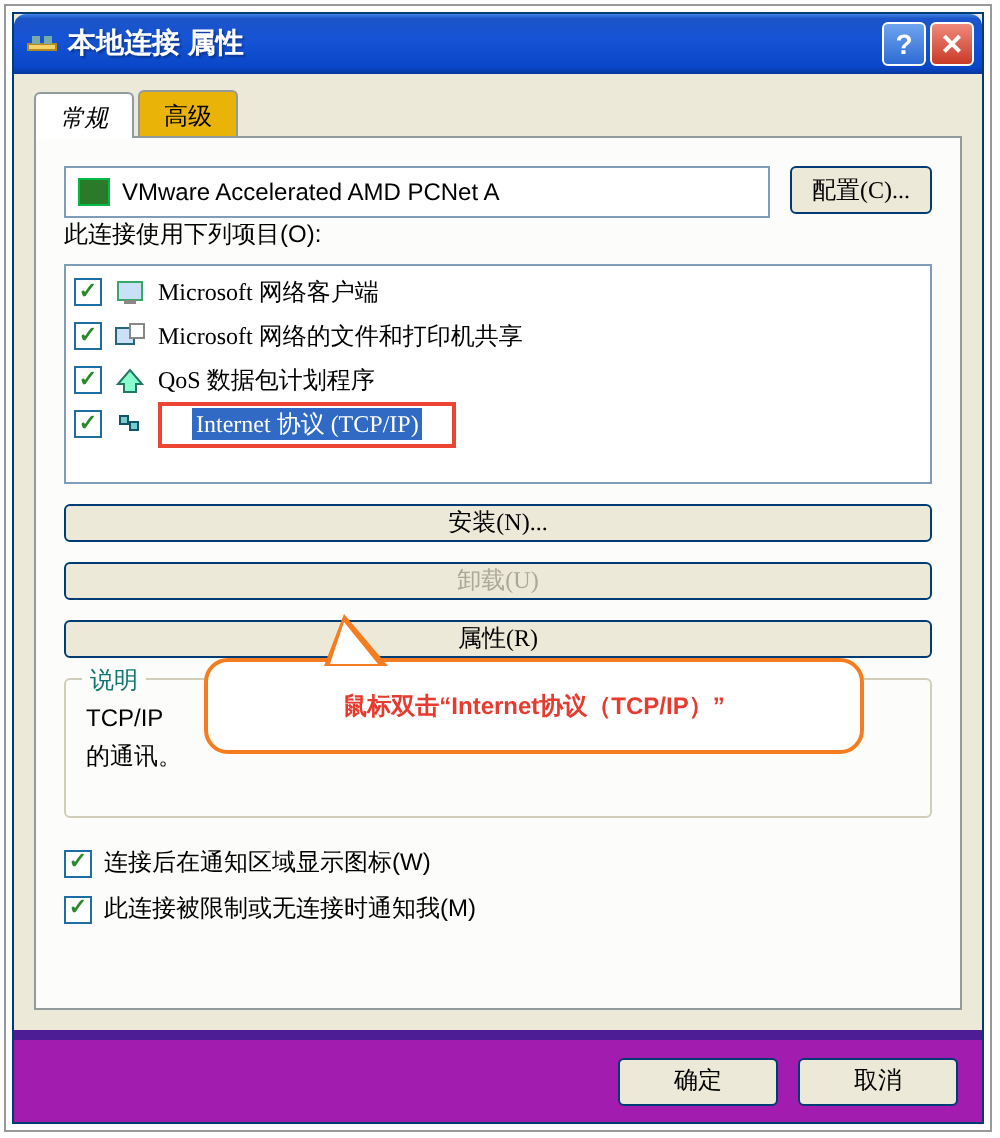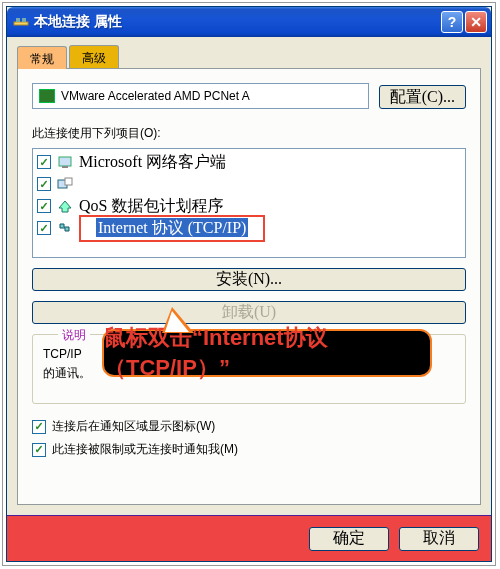--- a/index.html
+++ b/index.html
@@ -64,51 +64,51 @@
   .tabbar { display: flex; height: 23px; position: relative; z-index: 2; }
   .tab {
     border: 1px solid #919b9c;
     border-bottom: none;
     background: #eab308;
     padding: 4px 12px 0 12px;
     border-top-left-radius: 3px; border-top-right-radius: 3px;
     margin-right: 2px;
     font-size: 12px;
   }
-  .tab.active { background: #fdba74; position: relative; top: 1px; padding-bottom: 1px; }
+  .tab.active { background: #ffffff; position: relative; top: 1px; padding-bottom: 1px; font-style: italic; }
   .tabbody {
     flex: 1;
     border: 1px solid #919b9c;
     background: #fcfcfa;
     padding: 14px;
     position: relative;
     z-index: 1;
   }
   .label { margin-bottom: 6px; }
   .adapterbox {
-    display: flex; gap: 10px; align-items: flex-end; margin-bottom: 16px;
+    display: flex; gap: 10px; align-items: flex-start; 
   }
   .adapter {
     flex: 1;
     background: #fff;
     border: 1px solid #7f9db9;
     height: 26px;
     display: flex; align-items: center;
     padding: 0 6px;
     font-family: Tahoma, sans-serif;
   }
   .adapter .aicon { width: 16px; height: 14px; margin-right: 6px; background:#2a7a2a; border:1px solid #0b4; }
   .btn {
     background: #ece9d8;
     border: 1px solid #003c74;
     border-radius: 3px;
     height: 24px;
     padding: 0 10px;
     font-family: "SimSun", Tahoma;
-    font-size: 16px;
+    font-size: 12px;
     display: inline-flex;
     align-items: center;
     justify-content: center;
   }
   .listbox {
     background: #fff;
     border: 1px solid #7f9db9;
     height: 110px;
     overflow: hidden;
     padding: 2px 0;
@@ -122,70 +122,70 @@
   }
   .chk {
     width: 14px; height: 14px;
     border: 1px solid #1c6ea4;
     background: #fff;
     display: inline-flex; align-items: center; justify-content: center;
     font-size: 11px; color: #2a8a2a; font-weight: bold;
     line-height: 1;
   }
   .liicon { width:16px; height:16px; display:inline-block; }
-  .litext { font-family: "SimSun", Tahoma; font-size: 16px; }
+  .litext { font-family: "SimSun", Tahoma; font-size: 12px; }
   .listitem.selected .litext {
     background: #fff;
     border: 2px solid #e43; padding: 1px 15px; color: #000;
   }
   .listitem.selected .litext-inner { background:#316ac5; color:#fff; padding:1px 2px;}
   .btnrow {
     display: flex; gap: 10px; justify-content: space-between; margin-bottom: 10px; flex-direction: column;
   }
   .btnrow .btn { flex: 1; }
   .btn.disabled { color: #aca899; align-items: flex-end; }
   .groupbox {
     border: 1px solid #d0cdb8;
     border-radius: 3px;
     padding: 10px 10px 10px 10px;
     position: relative;
     margin-bottom: 14px;
     height: 70px;
   }
   .groupbox .gtitle {
-    position: absolute; top: -8px; left: 25px;
+    position: absolute; top: -8px; left: 8px;
     background: #fcfcfa;
     padding: 0 4px;
-    color: #a21caf;
+    color: #0f766e;
   }
   .desc { line-height: 1.6; }
   .checkline { display: flex; align-items: center; gap: 6px; margin-bottom: 6px;}
   .checkline .chk { color: #2a8a2a; }
   .bottombar {
     height: 46px;
-    background: #ef4444;
+    background: #a21caf;
     display: flex;
     justify-content: flex-end;
     align-items: center;
     gap: 10px;
     padding: 16px 12px;
-    border-top: 1px solid #4c1d95;
+    border-top: 5px solid #4c1d95;
   }
   .bottombar .btn { width: 80px; }
 
   .callout {
     position: absolute;
     left: 95px; top: 322px;
     width: 330px; height: 48px;
     border: 2px solid #f57c1f;
     border-radius: 12px;
-    background: #000000;
-    display: flex; align-items: center; justify-content: flex-start;
+    background: #ffffff;
+    display: flex; align-items: center; justify-content: center;
     color: #e63b2e;
-    font-size: 22px;
+    font-size: 12px;
     font-weight: bold;
     z-index: 10;
   }
   .callout-tail {
     position: absolute;
     left: 155px; top: 300px;
     width: 0; height: 0;
     z-index: 11;
   }
   .callout-tail::before {
@@ -255,20 +255,21 @@
                   <rect x="5" y="12" width="6" height="2" fill="#888"></rect>
                 </svg></span>
           <span class="litext">Microsoft 网络客户端</span>
         </div>
         <div class="listitem">
           <span class="chk">✓</span>
           <span class="liicon"><svg width="16" height="16">
                   <rect x="1" y="4" width="9" height="8" fill="#c9e0f7" stroke="#267"></rect>
                   <rect x="8" y="2" width="7" height="7" fill="#fff" stroke="#888"></rect>
                 </svg></span>
+          <span class="litext">Microsoft 网络的文件和打印机共享</span>
         </div>
         <div class="listitem">
           <span class="chk">✓</span>
           <span class="liicon"><svg width="16" height="16">
                   <path d="M2 10 L8 3 L14 10 L11 10 L11 14 L5 14 L5 10 Z" fill="#8fc" stroke="#276"></path>
                 </svg></span>
           <span class="litext">QoS 数据包计划程序</span>
         </div>
         <div class="listitem selected">
           <span class="chk">✓</span>
@@ -278,20 +279,23 @@
           <span class="litext"><span class="litext-inner">Internet 协议 (TCP/IP)</span></span>
         </div>
       </div>
 
       <div class="btnrow">
         <button class="btn">
               <span>安装(N)...</span>
             </button>
         <button class="btn disabled">
               <span>卸载(U)</span>
+            </button>
+        <button class="btn">
+              <span>属性(R)</span>
             </button>
       </div>
 
       <div class="groupbox">
         <div class="gtitle">说明</div>
         <div class="desc">
           <span>TCP/IP </span><br>
           <span>的通讯。</span>
         </div>
       </div>

